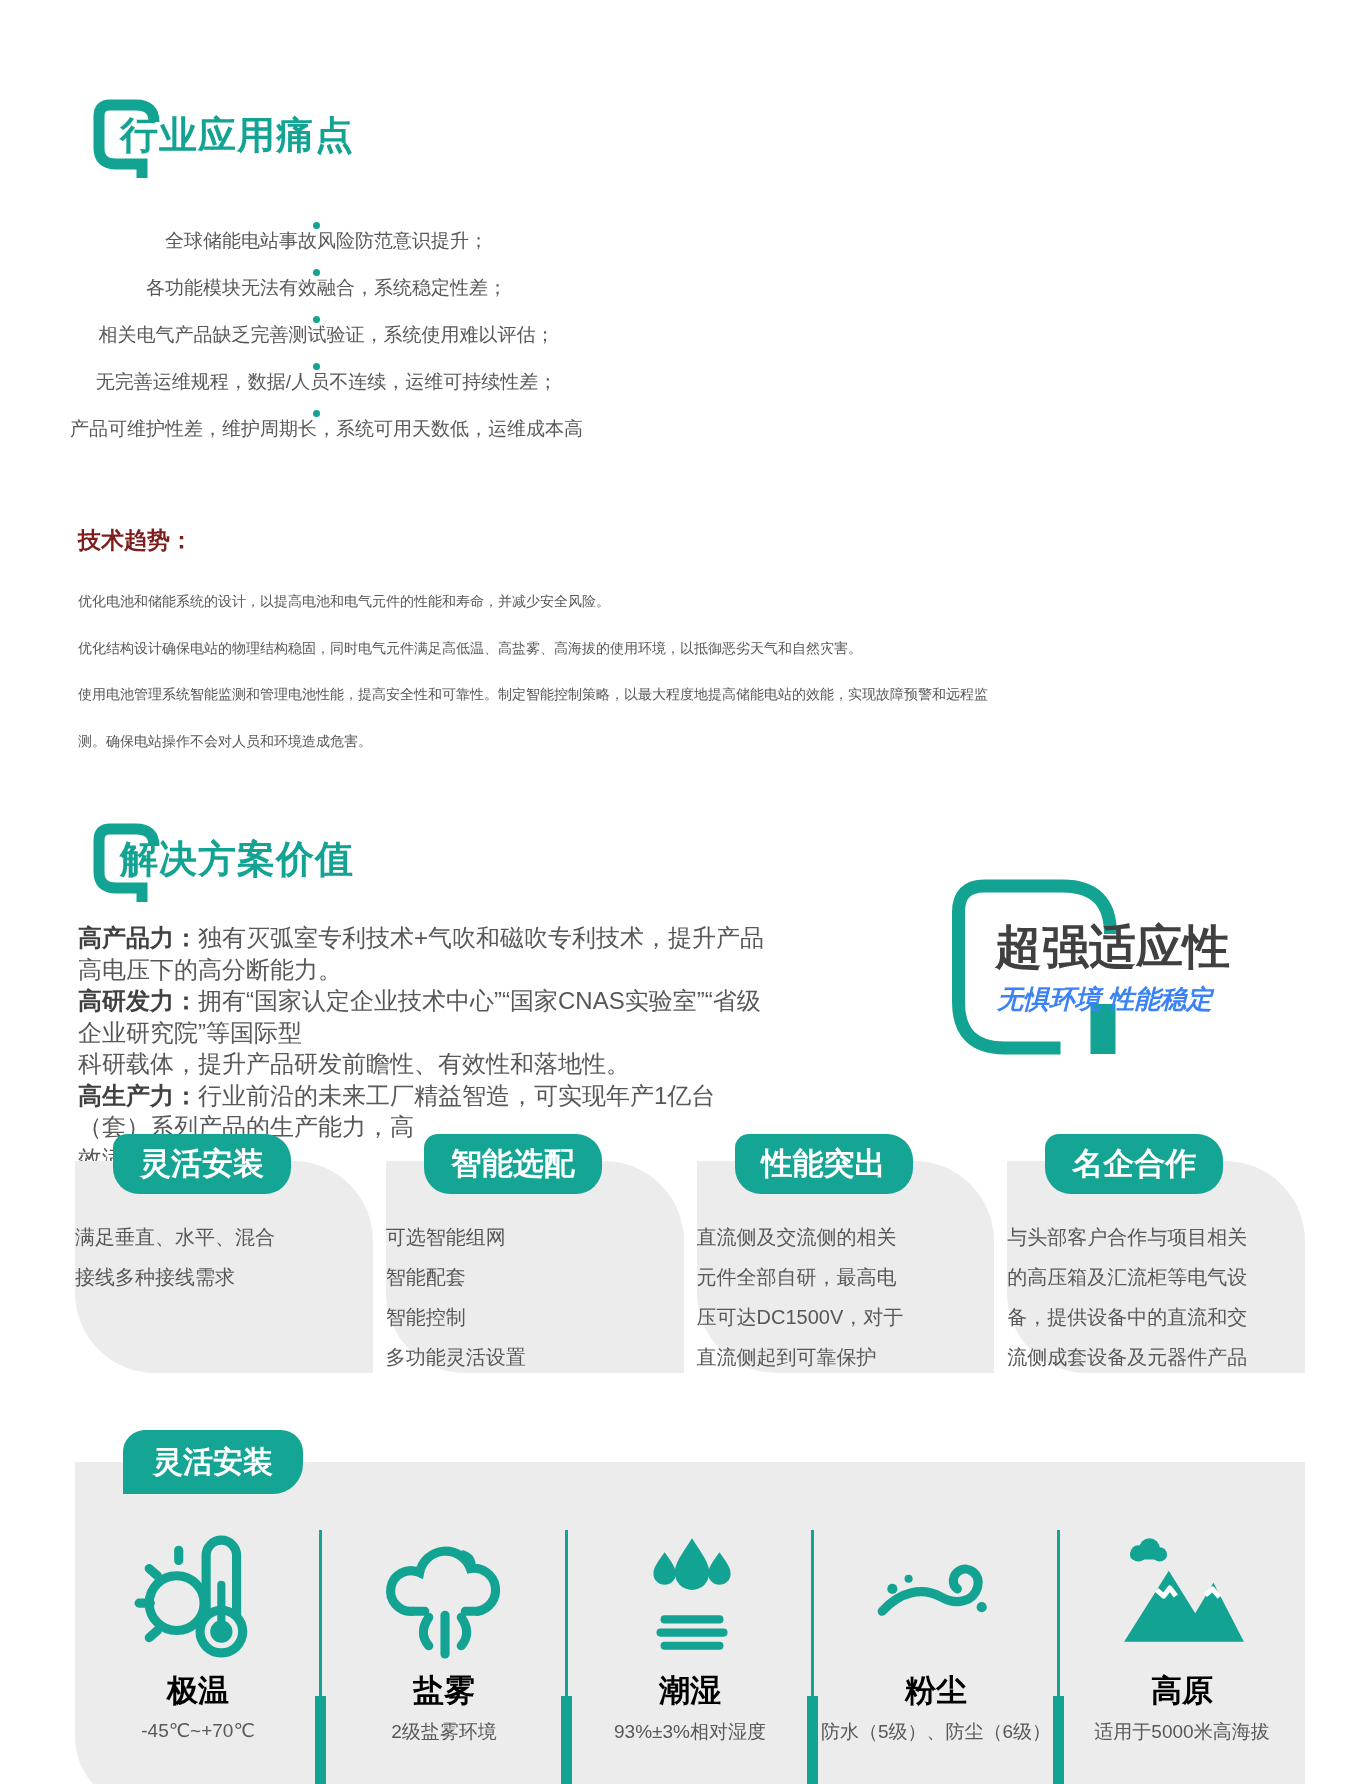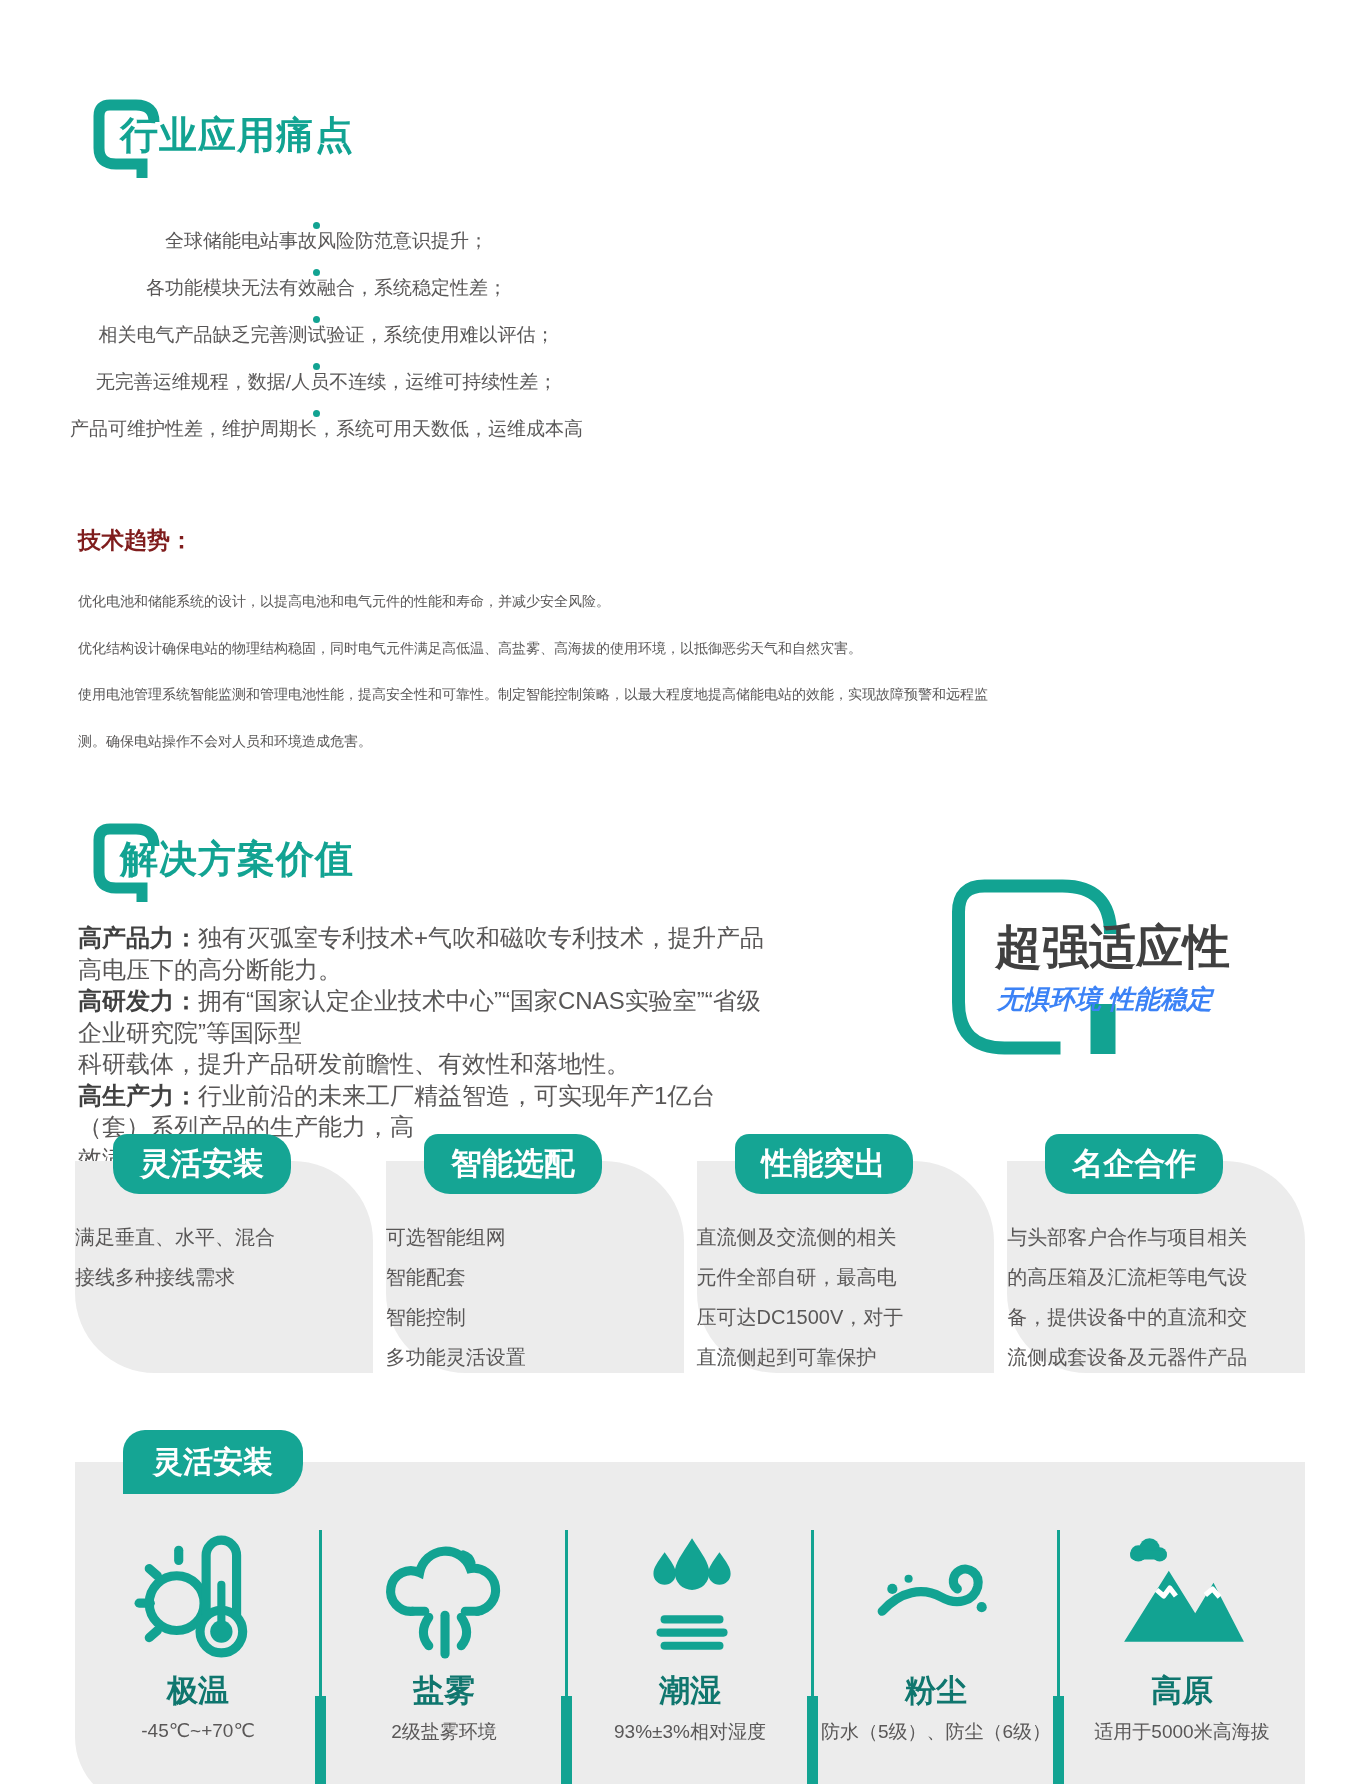--- a/index.html
+++ b/index.html
@@ -35,21 +35,21 @@
   .card-body{margin-top:27px;height:212px;background:#ececec;border-radius:0 80px 0 80px;text-align:left;
              padding-top:56px;box-sizing:border-box;font-size:20px;line-height:40px;color:#595757;white-space:pre-line;}
   
   .env{position:absolute;left:75px;top:1398px;width:1230px;height:377px;}
   .env-label{position:absolute;left:48px;top:0;height:64px;line-height:64px;padding:0 30px;background:#15a594;color:#fff;
              font-size:30px;font-weight:700;border-radius:22px 22px 30px 0;z-index:1;white-space:nowrap;}
   .env-panel{position:absolute;left:0;top:32px;width:1230px;height:345px;background:#ececec;border-radius:0 0 0 70px;}
   .env-items{display:grid;grid-template-columns:repeat(5,1fr);height:100%;}
   .env-item{text-align:center;padding-top:66px;}
   .env-item svg{width:132px;height:132px;}
-  .env-title{font-size:31px;font-weight:700;color:#0f766e;margin-top:6px;}
+  .env-title{font-size:31px;font-weight:700;color:#000000;margin-top:6px;}
   .env-desc{font-size:19px;color:#595757;margin-top:7px;}
   .divider-thin{position:absolute;width:3px;height:170px;top:68px;background:#12a392;}
   .divider-thick{position:absolute;width:11px;height:102px;top:234px;background:#12a392;}
 </style>
 </head>
 <body>
 
 <div class="page">
 
   <div class="heading" style="top:58px;">

